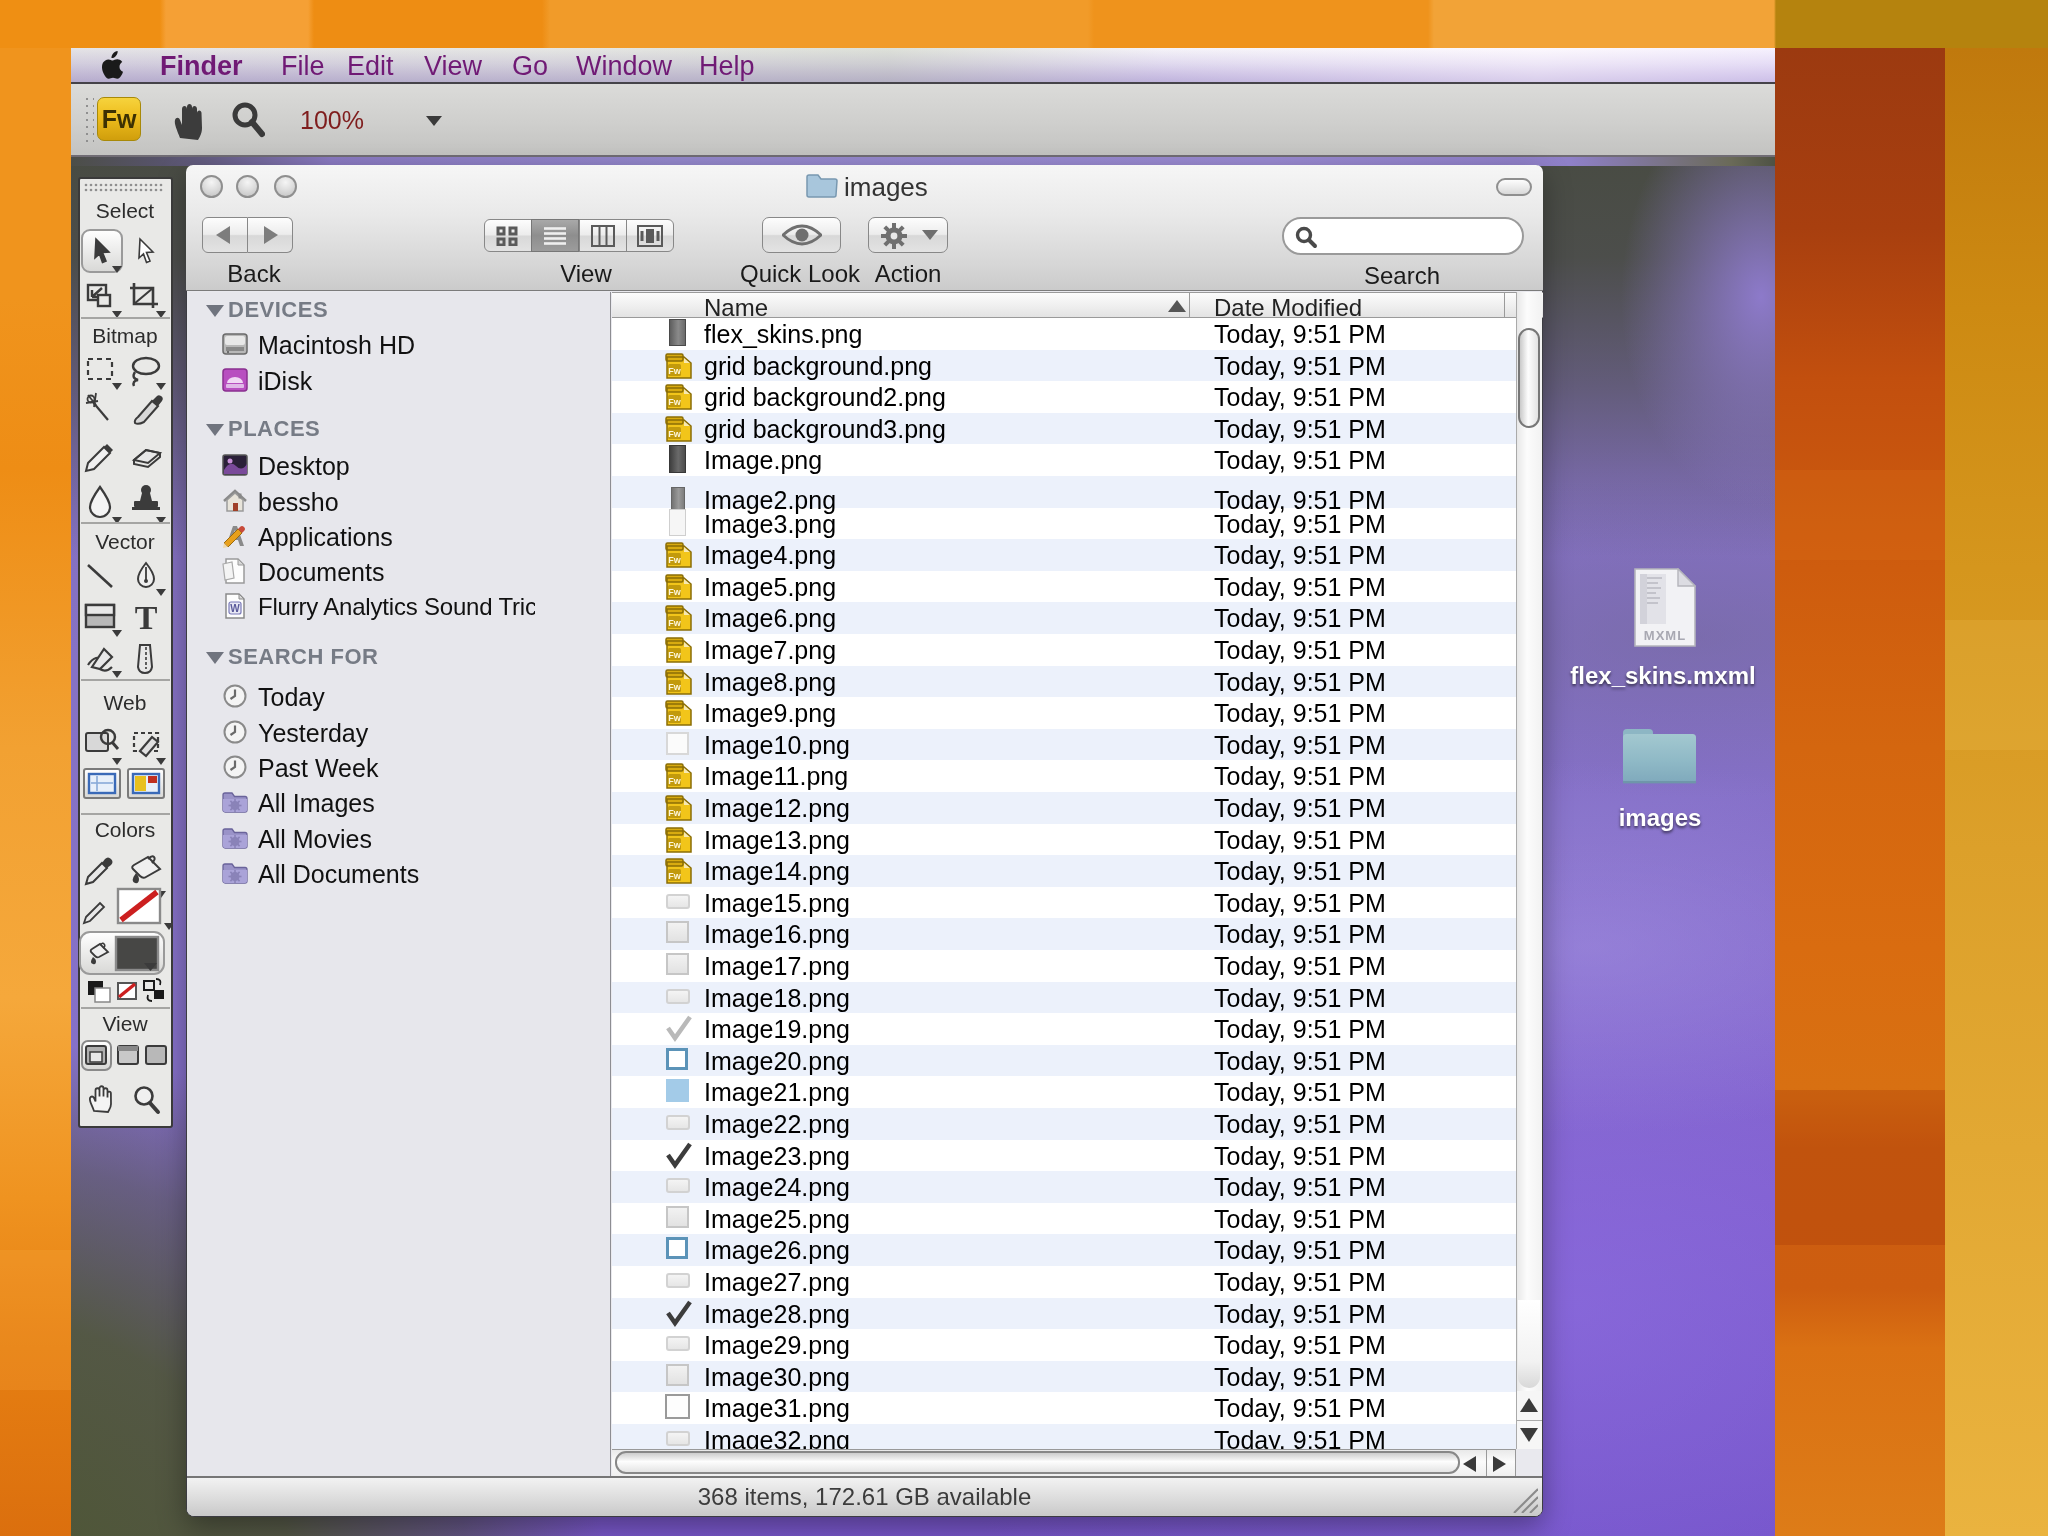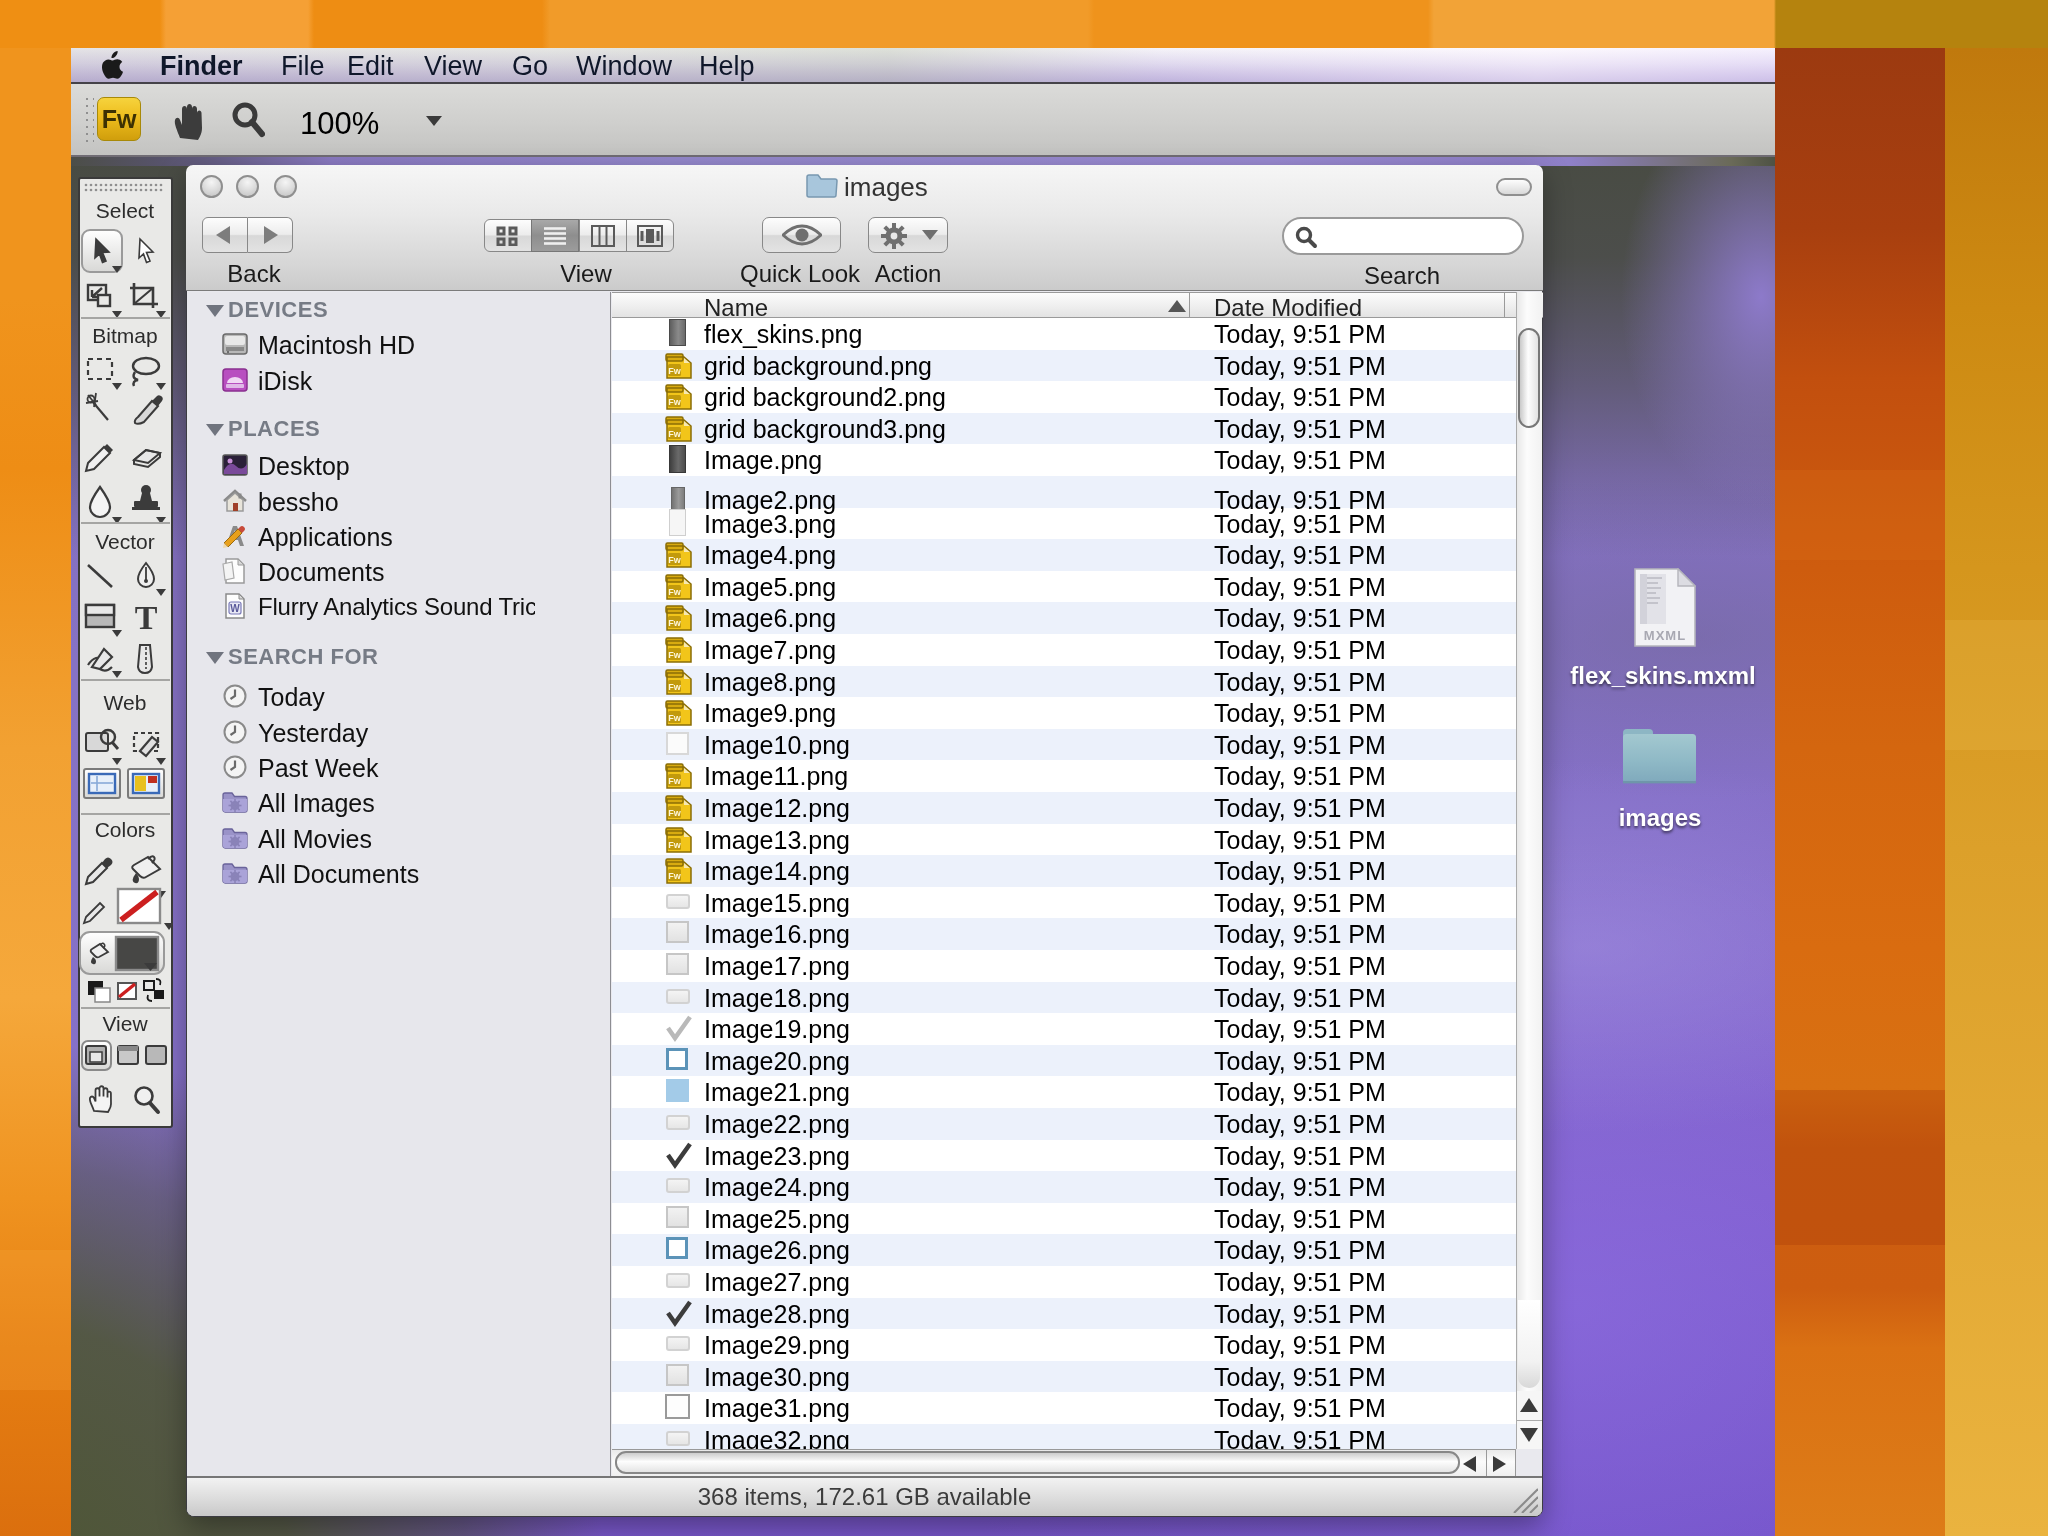--- a/index.html
+++ b/index.html
@@ -18,35 +18,35 @@
   #bgrightB { left:1945px; top:48px; width:103px; height:1488px;
     background:linear-gradient(180deg,#c0790d 0,#cd8a12 260px,#d5961d 520px,#dca02a 800px,#e2a833 1100px,#eab33f 1488px); }
   .band { left:1775px; width:170px; }
 
   
   #menubar { left:71px; top:48px; width:1704px; height:36px;
     background:linear-gradient(180deg,#fbfafd 0%,#e3ddf2 45%,#cdc2e6 78%,#beb2dd 100%);
     border-bottom:2px solid #454349; }
   #menutint { left:71px; top:48px; width:1704px; height:34px;
     background:linear-gradient(90deg, rgba(152,150,150,0.22) 0%, rgba(168,175,152,0.25) 28%, rgba(162,175,142,0.32) 48%, rgba(200,190,212,0.10) 64%, rgba(255,247,255,0.40) 86%, rgba(236,222,255,0.30) 100%); }
-  #menuitems { left:71px; top:48px; width:1704px; height:44px; color:#0f172a; font-size:27px; }
+  #menuitems { left:71px; top:48px; width:1704px; height:44px; color:#701a75; font-size:27px; }
   #menuitems span { position:absolute; top:3px; }
   #applelogo { left:27px; top:3px; width:27px; height:30px; }
 
   
   #fwbar { left:71px; top:84px; width:1704px; height:73px;
     background:linear-gradient(180deg,#dbdbd9 0%,#cfcfcd 55%,#c3c3c1 100%);
     border-bottom:2px solid #706c74; }
   #fwgrip { left:84px; top:96px; width:10px; height:48px;
     background-image:radial-gradient(circle 1.6px at 3px 3px, #8f8f8f 60%, transparent 61%);
     background-size:7px 7px; }
   #fwicon { left:97px; top:97px; width:44px; height:44px; border-radius:7px;
     background:linear-gradient(180deg,#f6d33d 0%,#eebd1d 45%,#d09e0c 100%);
     border:1px solid #a88908; color:#3d3103; font-size:25px; font-weight:bold; text-align:center; line-height:42px; }
-  #fwzoomtxt { left:300px; top:106px; font-size:31px; color:#000000; }
+  #fwzoomtxt { left:300px; top:106px; font-size:25px; color:#7f1d1d; }
   #fwdd { left:426px; top:116px; width:0; height:0; border-left:8px solid transparent; border-right:8px solid transparent; border-top:10px solid #3a3a3a; }
 
   
   #desktop { left:71px; top:157px; width:1704px; height:1379px;
     background:
       radial-gradient(ellipse 200px 300px at 1690px 140px, rgba(144,124,208,0.95) 0%, rgba(144,124,208,0) 70%),
       linear-gradient(180deg, rgba(70,74,62,0.96) 0px, rgba(70,74,62,0.9) 100px, rgba(70,74,62,0.55) 230px, rgba(70,74,62,0) 400px),
       radial-gradient(ellipse 860px 760px at -130px 1470px, rgba(76,86,46,1) 0%, rgba(76,86,46,0.85) 42%, rgba(70,80,44,0.45) 62%, rgba(70,80,44,0) 78%),
       radial-gradient(ellipse 650px 230px at 1620px 480px, rgba(112,103,148,0.5) 0%, rgba(112,103,148,0) 70%),
       radial-gradient(ellipse 600px 260px at 1520px 790px, rgba(168,152,228,0.45) 0%, rgba(168,152,228,0) 72%),

